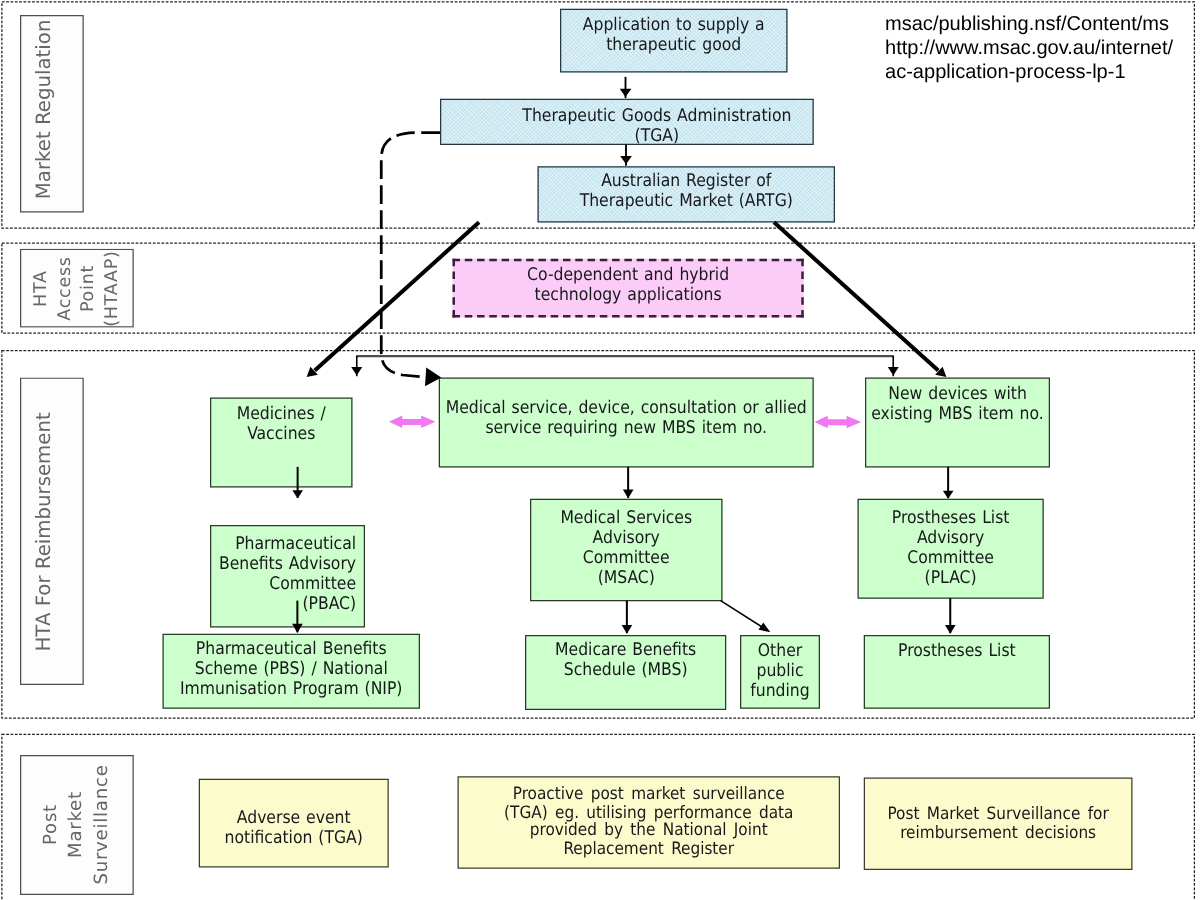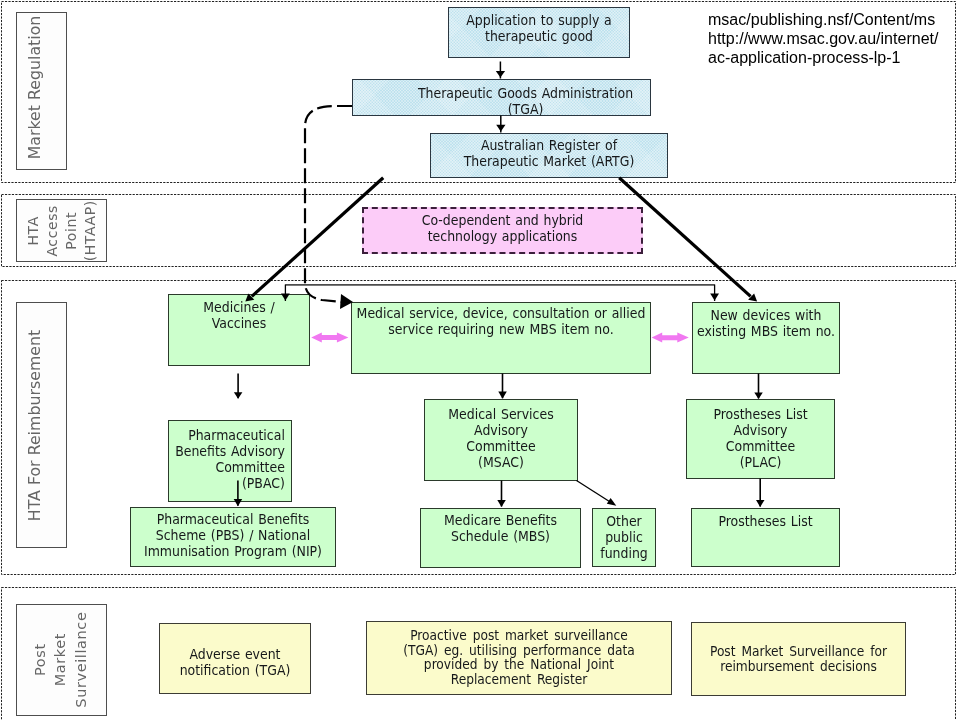--- a/index.html
+++ b/index.html
@@ -101,28 +101,28 @@
     </span>
   </div>
 
   <div class="abs node pink t-top" style="left:362px;top:207px;width:281px;height:47px;padding-top:4px;">
     <span>
       <i style="font-style:normal">Co-dependent and hybrid</i><br>
       <i style="font-style:normal">technology applications</i>
     </span>
   </div>
 
-  <div class="abs node green t-top" style="left:168px;top:294px;width:142px;height:72px;padding-top:5px;">
+  <div class="abs node green t-top" style="left:168px;top:318px;width:114px;height:72px;padding-top:5px;">
     <span>
       <i style="font-style:normal">Medicines /</i><br>
       <i style="font-style:normal">Vaccines</i>
     </span>
   </div>
 
-  <div class="abs node green t-top" style="left:351px;top:302px;width:300px;height:72px;padding-top:3px;">
+  <div class="abs node green t-top" style="left:351px;top:302px;width:300px;height:72px;padding-top:16px;">
     <span>
       <i style="font-style:normal">Medical service, device, consultation or allied</i><br>
       <i style="font-style:normal">service requiring new MBS item no.</i>
     </span>
   </div>
 
   <div class="abs node green t-top" style="left:692px;top:302px;width:148px;height:72px;padding-top:5px;">
     <span>
       <i style="font-style:normal">New devices with</i><br>
       <i style="font-style:normal">existing MBS item no.</i>

